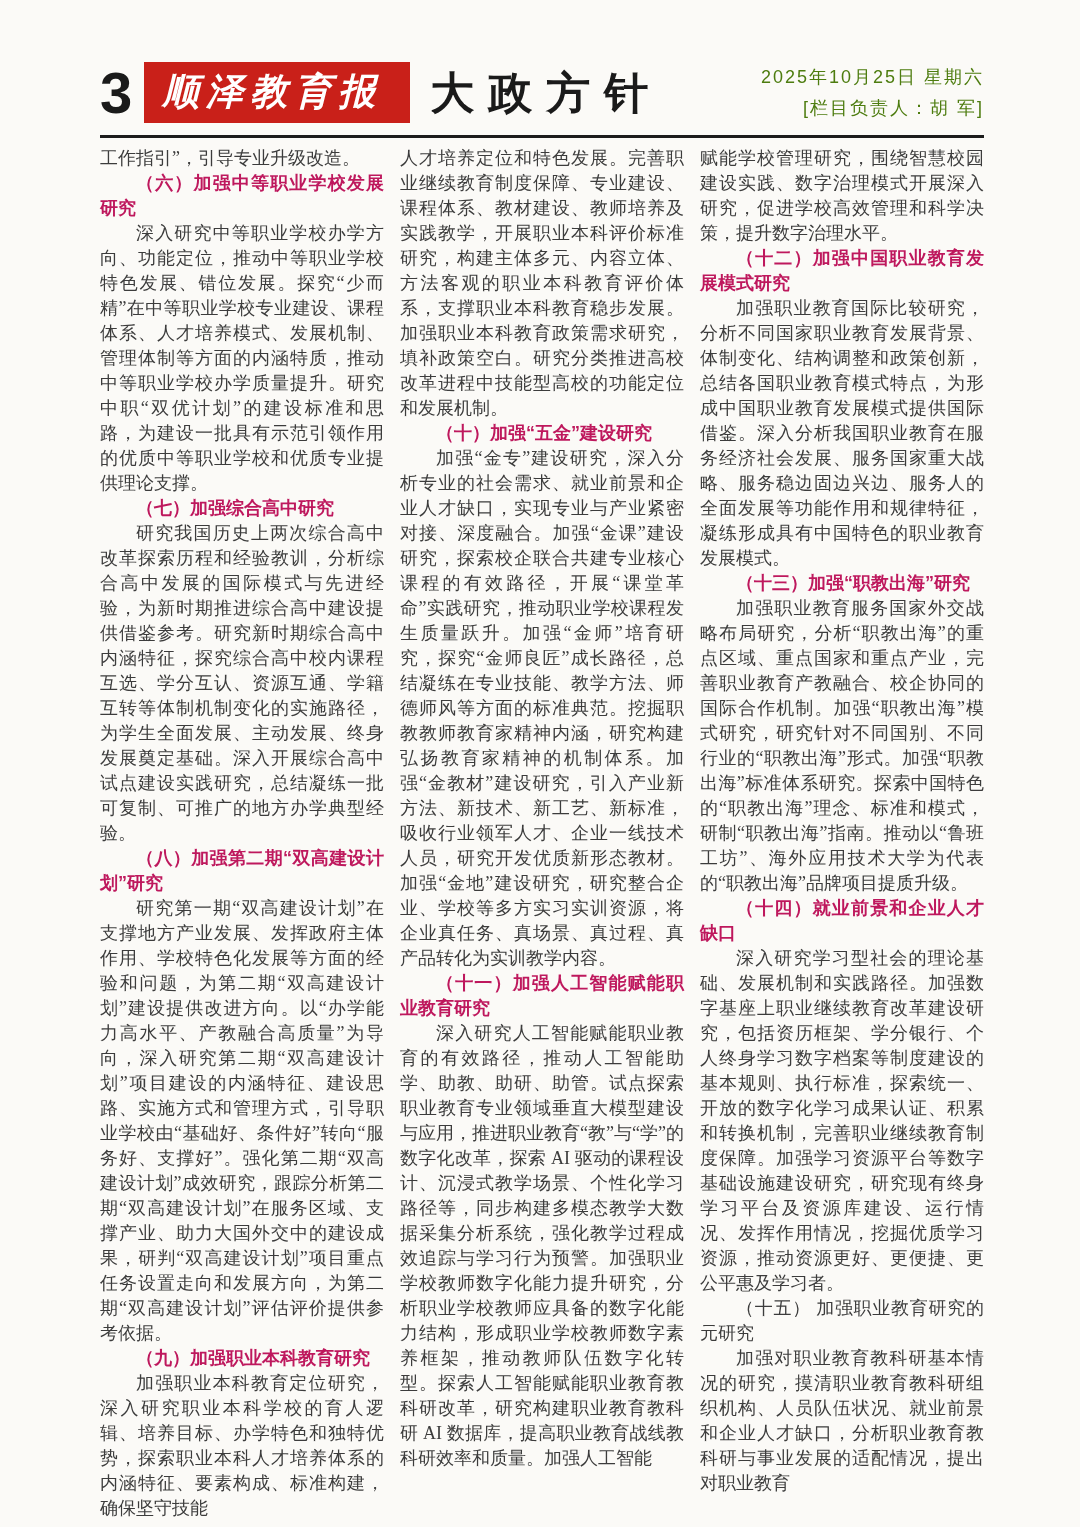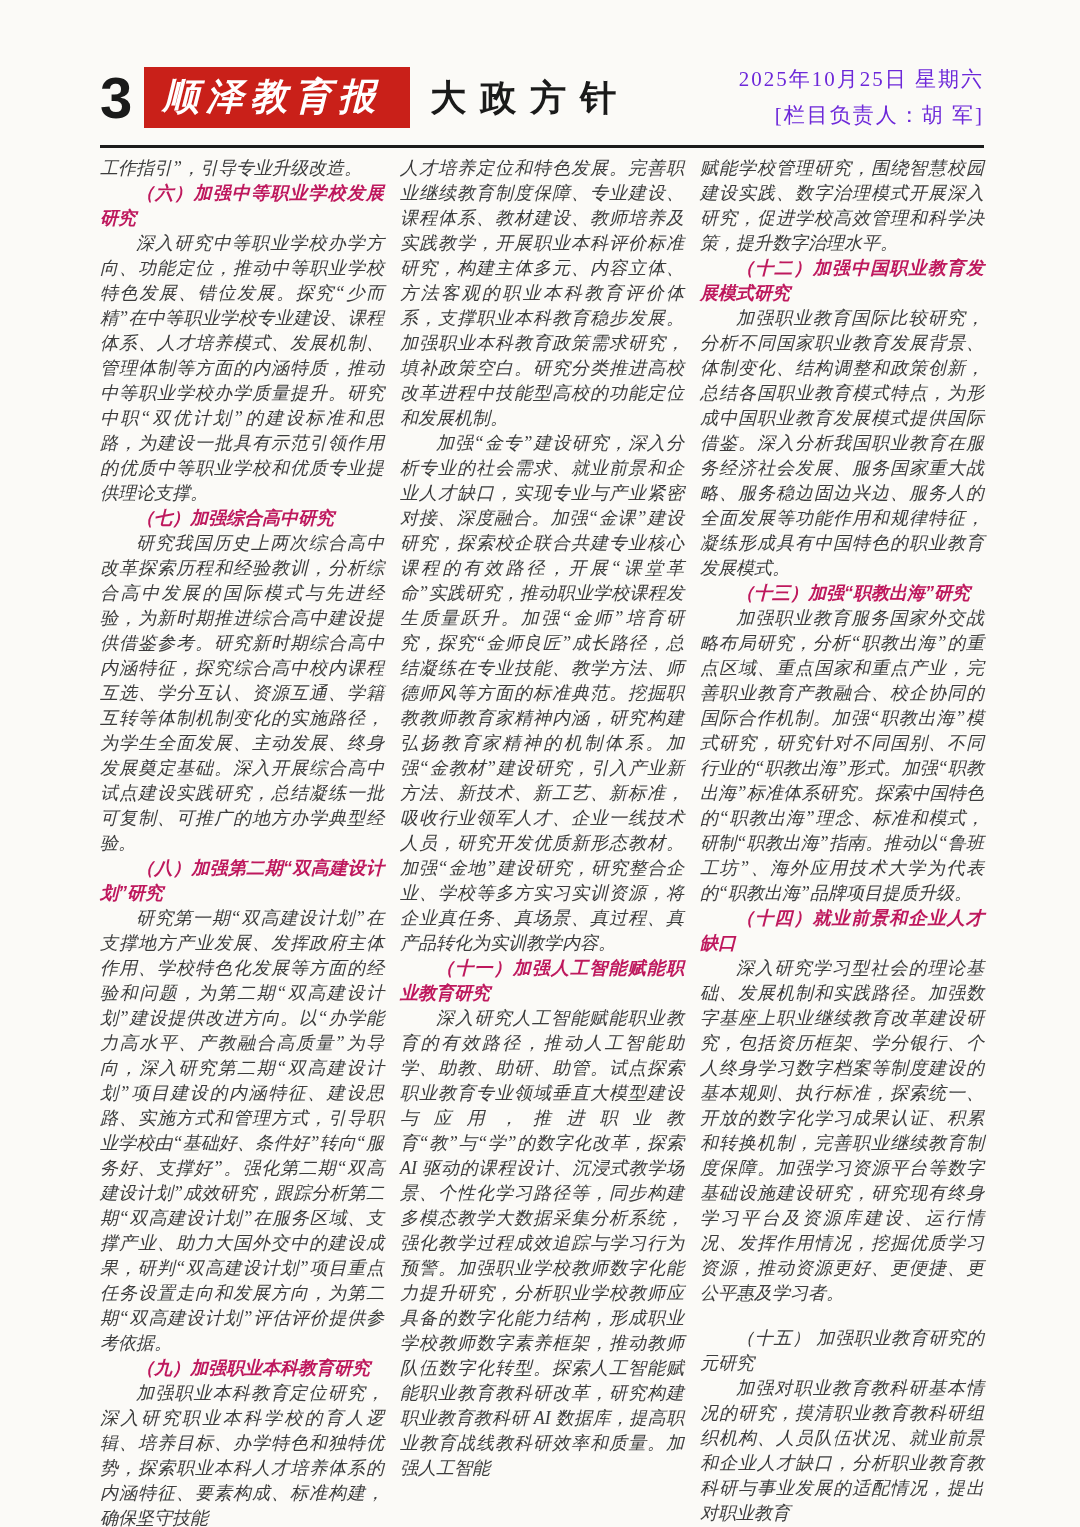--- a/index.html
+++ b/index.html
@@ -35,61 +35,59 @@
     padding:7px 28px 9px 18px;
     font-family:"DejaVu Serif","Liberation Serif",serif;
     font-style:italic;font-weight:700;
     font-size:37px;line-height:1.2;
     letter-spacing:7px;
     margin-right:20px;
     white-space:nowrap;
   }
   .section-title{
     font-family:"Liberation Sans","DejaVu Sans",sans-serif;
-    font-weight:700;font-size:36px;line-height:1;
+    font-weight:700;font-size:44px;line-height:1;
     color:var(--ink);
     letter-spacing:14px;
     white-space:nowrap;
   }
   .mast-right{
     margin-left:auto;
     text-align:right;
-    font-family:Liberation Serif, serif;
-    font-size:21px;line-height:1.7;
+    font-family:Liberation Sans, sans-serif;
+    font-size:18px;line-height:1.7;
     letter-spacing:2px;
-    color:#6d28d9;
+    color:#4d7c0f;
     white-space:nowrap;
   }
   .head-rule{
     height:3px;background:#1c1c1c;
     margin:12px 96px 0 100px;
   }
   
   .columns{
     display:flex;gap:16px;
     margin:8px 96px 0 100px;
   }
   .col{
     flex:1;min-width:0;
     font-size:18px;line-height:25px;
     text-align:justify;
     color:var(--body);
-    font-style:italic;
   }
   .col p{margin:0;text-indent:2em;}
   .col p.no-indent{text-indent:0;}
   .col p.heading{
     font-family:"Liberation Sans","DejaVu Sans",sans-serif;
     font-weight:700;
     color:#be185d;
   }
   .col p.heading-light{
     font-weight:400;
     color:var(--body);
-    margin-top:20px;
   }
 </style>
 </head>
 <body>
 
 <div class="page">
 
   <header class="masthead">
     <div class="page-num">3</div>
     <div class="logo-box">
@@ -111,20 +109,21 @@
         <p class="paragraph">深入研究中等职业学校办学方向、功能定位，推动中等职业学校特色发展、错位发展。探究“少而精”在中等职业学校专业建设、课程体系、人才培养模式、发展机制、管理体制等方面的内涵特质，推动中等职业学校办学质量提升。研究中职“双优计划”的建设标准和思路，为建设一批具有示范引领作用的优质中等职业学校和优质专业提供理论支撑。</p>
         <p class="heading">（七）加强综合高中研究</p>
         <p class="paragraph">研究我国历史上两次综合高中改革探索历程和经验教训，分析综合高中发展的国际模式与先进经验，为新时期推进综合高中建设提供借鉴参考。研究新时期综合高中内涵特征，探究综合高中校内课程互选、学分互认、资源互通、学籍互转等体制机制变化的实施路径，为学生全面发展、主动发展、终身发展奠定基础。深入开展综合高中试点建设实践研究，总结凝练一批可复制、可推广的地方办学典型经验。</p>
         <p class="heading">（八）加强第二期“双高建设计划”研究</p>
         <p class="paragraph">研究第一期“双高建设计划”在支撑地方产业发展、发挥政府主体作用、学校特色化发展等方面的经验和问题，为第二期“双高建设计划”建设提供改进方向。以“办学能力高水平、产教融合高质量”为导向，深入研究第二期“双高建设计划”项目建设的内涵特征、建设思路、实施方式和管理方式，引导职业学校由“基础好、条件好”转向“服务好、支撑好”。强化第二期“双高建设计划”成效研究，跟踪分析第二期“双高建设计划”在服务区域、支撑产业、助力大国外交中的建设成果，研判“双高建设计划”项目重点任务设置走向和发展方向，为第二期“双高建设计划”评估评价提供参考依据。</p>
         <p class="heading">（九）加强职业本科教育研究</p>
         <p class="paragraph">加强职业本科教育定位研究，深入研究职业本科学校的育人逻辑、培养目标、办学特色和独特优势，探索职业本科人才培养体系的内涵特征、要素构成、标准构建，确保坚守技能</p>
       </div>
     <div class="col">
         <p class="paragraph no-indent">人才培养定位和特色发展。完善职业继续教育制度保障、专业建设、课程体系、教材建设、教师培养及实践教学，开展职业本科评价标准研究，构建主体多元、内容立体、方法客观的职业本科教育评价体系，支撑职业本科教育稳步发展。加强职业本科教育政策需求研究，填补政策空白。研究分类推进高校改革进程中技能型高校的功能定位和发展机制。</p>
+        <p class="heading">（十）加强“五金”建设研究</p>
         <p class="paragraph">加强“金专”建设研究，深入分析专业的社会需求、就业前景和企业人才缺口，实现专业与产业紧密对接、深度融合。加强“金课”建设研究，探索校企联合共建专业核心课程的有效路径，开展“课堂革命”实践研究，推动职业学校课程发生质量跃升。加强“金师”培育研究，探究“金师良匠”成长路径，总结凝练在专业技能、教学方法、师德师风等方面的标准典范。挖掘职教教师教育家精神内涵，研究构建弘扬教育家精神的机制体系。加强“金教材”建设研究，引入产业新方法、新技术、新工艺、新标准，吸收行业领军人才、企业一线技术人员，研究开发优质新形态教材。加强“金地”建设研究，研究整合企业、学校等多方实习实训资源，将企业真任务、真场景、真过程、真产品转化为实训教学内容。</p>
         <p class="heading">（十一）加强人工智能赋能职业教育研究</p>
         <p class="paragraph">深入研究人工智能赋能职业教育的有效路径，推动人工智能助学、助教、助研、助管。试点探索职业教育专业领域垂直大模型建设与应用，推进职业教育“教”与“学”的数字化改革，探索 AI 驱动的课程设计、沉浸式教学场景、个性化学习路径等，同步构建多模态教学大数据采集分析系统，强化教学过程成效追踪与学习行为预警。加强职业学校教师数字化能力提升研究，分析职业学校教师应具备的数字化能力结构，形成职业学校教师数字素养框架，推动教师队伍数字化转型。探索人工智能赋能职业教育教科研改革，研究构建职业教育教科研 AI 数据库，提高职业教育战线教科研效率和质量。加强人工智能</p>
       </div>
     <div class="col">
         <p class="paragraph no-indent">赋能学校管理研究，围绕智慧校园建设实践、数字治理模式开展深入研究，促进学校高效管理和科学决策，提升数字治理水平。</p>
         <p class="heading">（十二）加强中国职业教育发展模式研究</p>
         <p class="paragraph">加强职业教育国际比较研究，分析不同国家职业教育发展背景、体制变化、结构调整和政策创新，总结各国职业教育模式特点，为形成中国职业教育发展模式提供国际借鉴。深入分析我国职业教育在服务经济社会发展、服务国家重大战略、服务稳边固边兴边、服务人的全面发展等功能作用和规律特征，凝练形成具有中国特色的职业教育发展模式。</p>
         <p class="heading">（十三）加强“职教出海”研究</p>
         <p class="paragraph">加强职业教育服务国家外交战略布局研究，分析“职教出海”的重点区域、重点国家和重点产业，完善职业教育产教融合、校企协同的国际合作机制。加强“职教出海”模式研究，研究针对不同国别、不同行业的“职教出海”形式。加强“职教出海”标准体系研究。探索中国特色的“职教出海”理念、标准和模式，研制“职教出海”指南。推动以“鲁班工坊”、海外应用技术大学为代表的“职教出海”品牌项目提质升级。</p>

